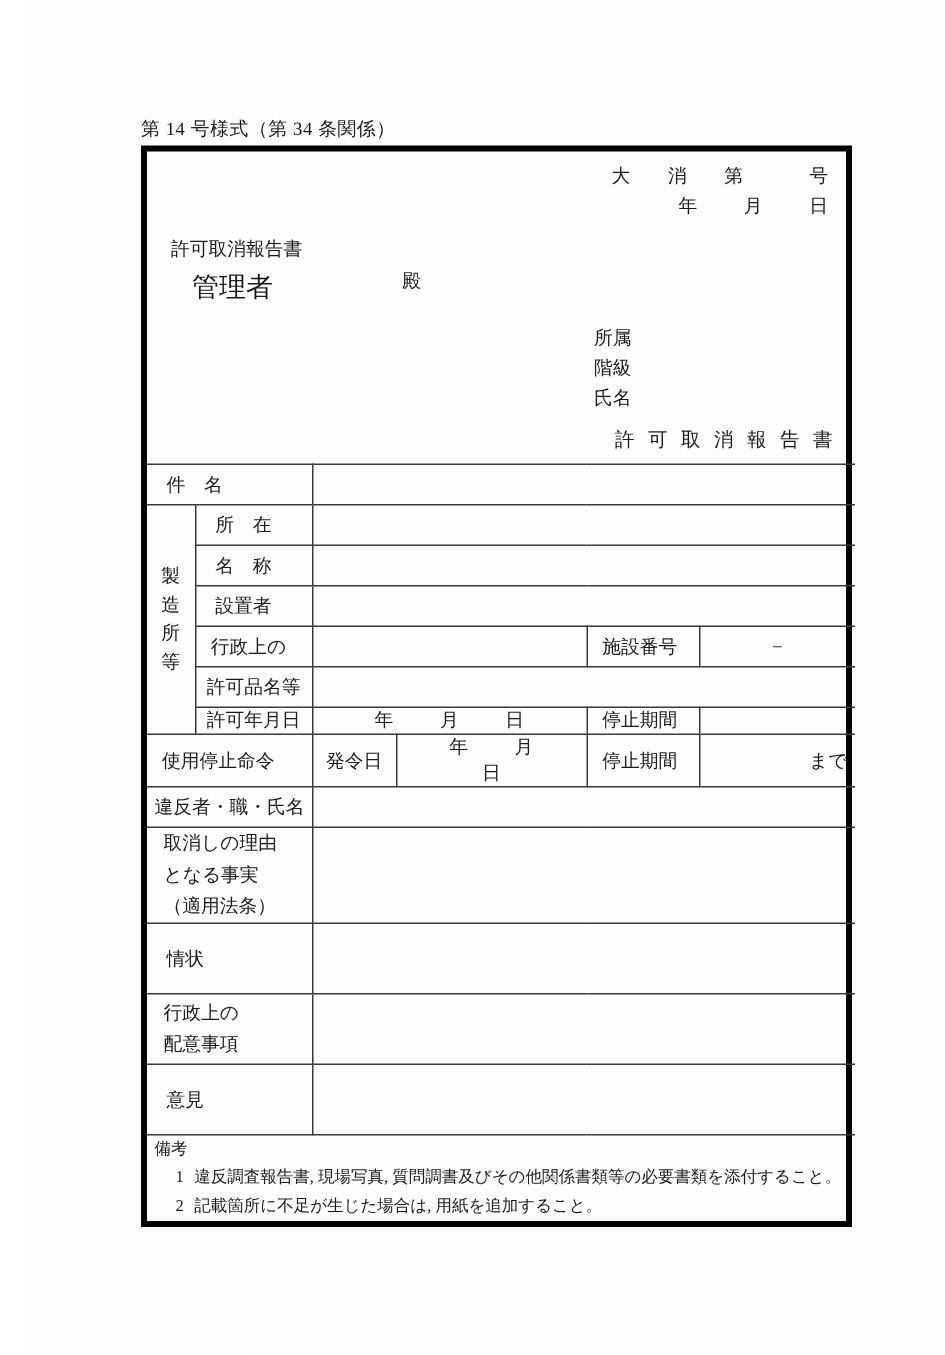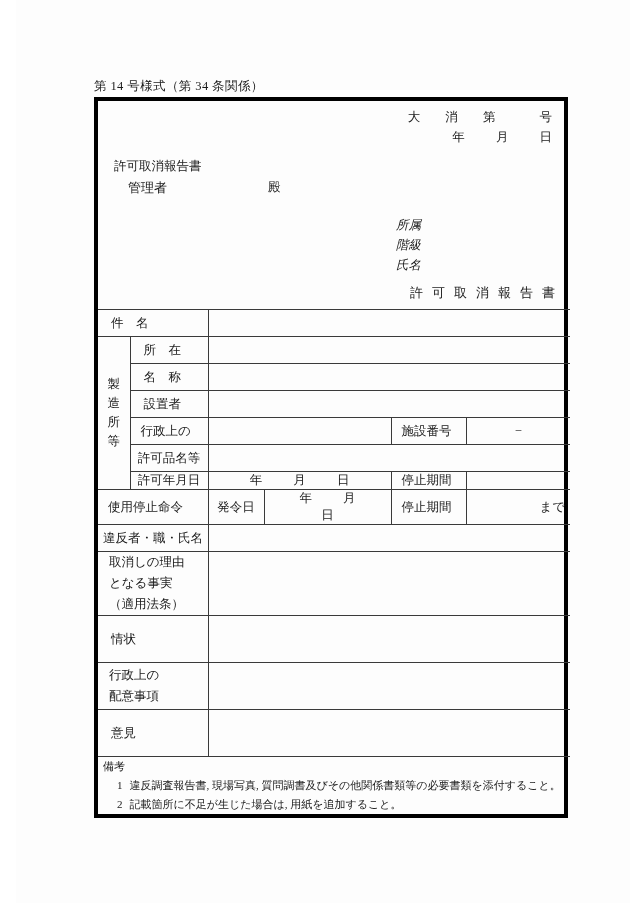--- a/index.html
+++ b/index.html
@@ -66,36 +66,35 @@
     position: absolute;
     left: 16px;
     top: 57px;
     font-size: 12.5px;
     white-space: nowrap;
   }
   .addressee-role {
     position: absolute;
     left: 30px;
     top: 78px;
-    font-size: 13px;
+    font-size: 18px;
     white-space: nowrap;
   }
   .addressee-honorific {
     position: absolute;
     left: 170px;
     top: 78px;
     font-size: 12.5px;
   }
   .sender {
     position: absolute;
     left: 298px;
     top: 114px;
     font-size: 12.5px;
     line-height: 20px;
-    font-style: italic;
   }
   .sender div { white-space: nowrap; }
   .doc-title {
     position: absolute;
     left: 0;
     right: 0;
     top: 183px;
     text-align: right;
     font-size: 13px;
     letter-spacing: 9px;

